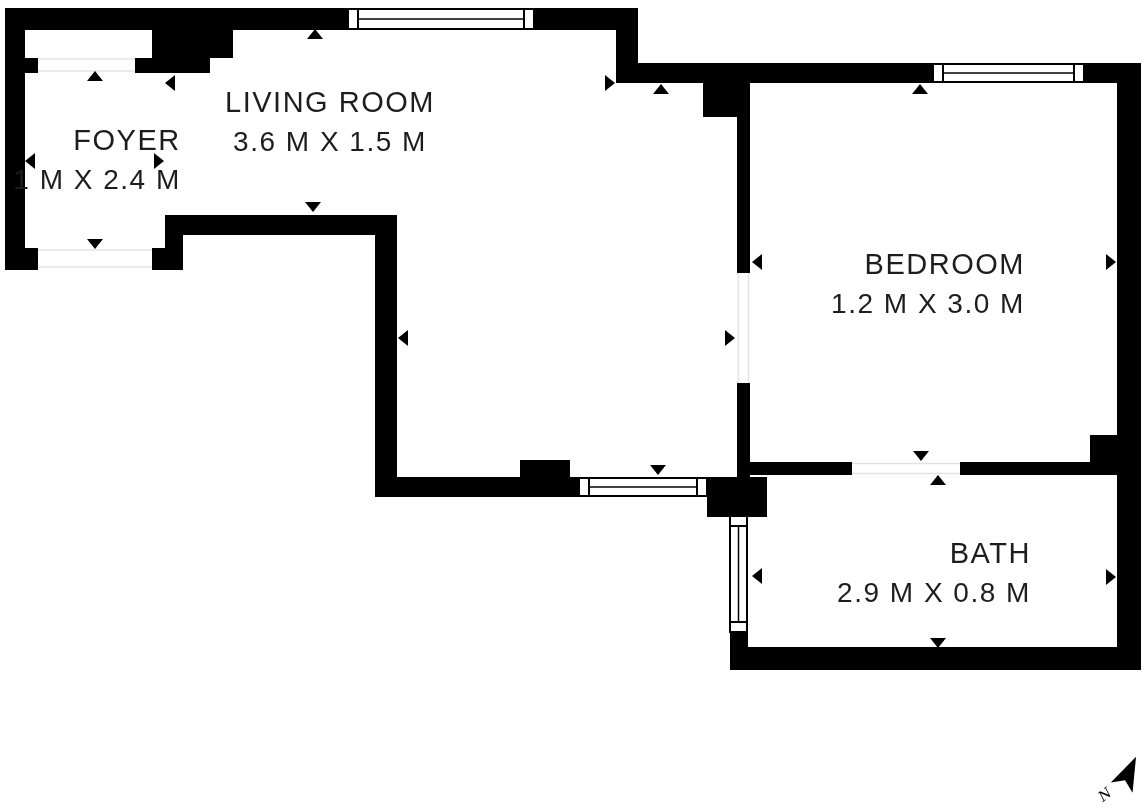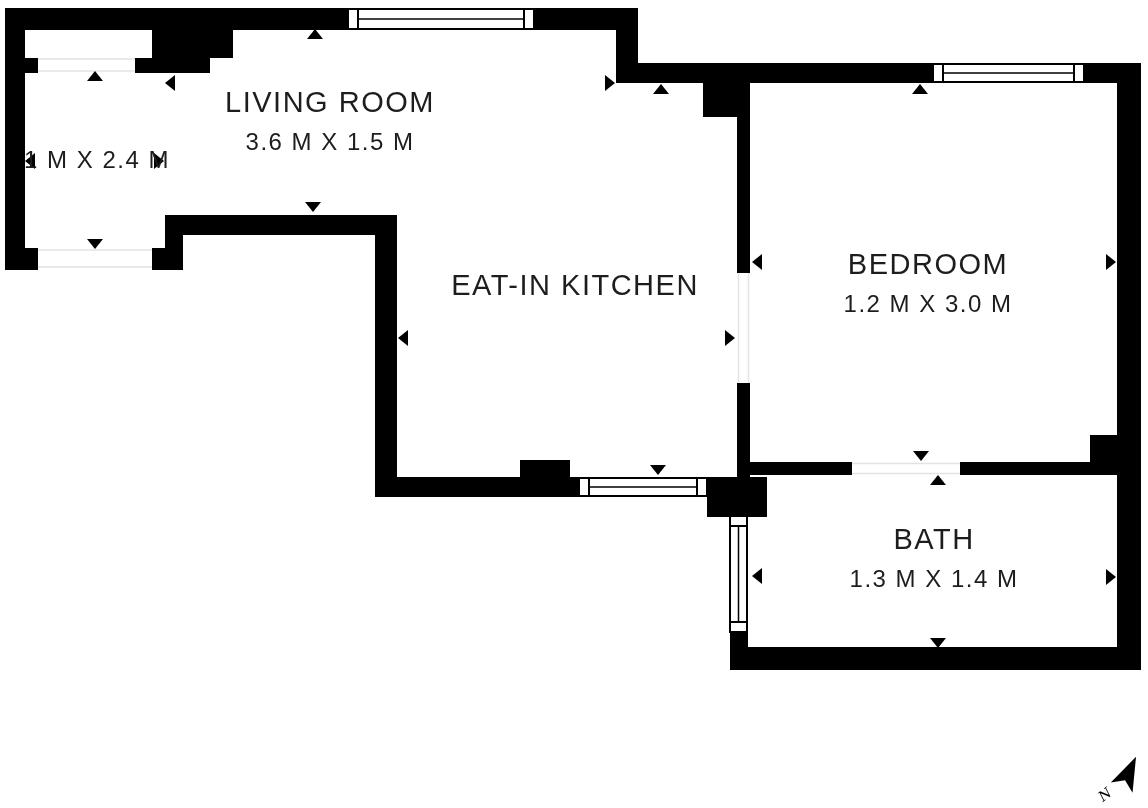--- a/index.html
+++ b/index.html
@@ -3,22 +3,22 @@
 <meta charset="utf-8">
 <style>
   html,body{margin:0;padding:0;background:#ffffff;}
   body{width:1148px;height:808px;overflow:hidden;font-family:"Liberation Sans",sans-serif;}
   .plan{position:relative;width:1148px;height:808px;background:#ffffff;}
   .plan svg{position:absolute;left:0;top:0;}
   .room-label{
     position:absolute;transform:translate(-50%,-50%);
     text-align:center;color:#1d1d1d;white-space:nowrap;letter-spacing:1.5px;
   }
-  .room-name{font-size:29px;line-height:39px;font-weight:500;}
-  .room-dims{font-size:24px;line-height:40px;font-weight:500;}
+  .room-name{font-size:29px;line-height:39px;font-weight:500;text-align:right;}
+  .room-dims{font-size:28px;line-height:40px;font-weight:500;}
   .disclaimer{
     position:absolute;left:0;right:0;top:789px;text-align:center;
     font-size:11px;letter-spacing:0.6px;color:#3d3d3d;
   }
 </style>
 </head>
 <body>
 
 <div class="plan">
 
@@ -122,36 +122,36 @@
       <polygon points="1106,569 1106,585 1116,577"></polygon>
     </g>
 
     <g>
       <path d="M 0,-19 L 12,15 L 0,7 L -12,15 Z" fill="#000000" transform="translate(1128,774) rotate(25)"></path>
       <text x="0" y="0" transform="translate(1103,802) rotate(-38)" font-family="DejaVu Serif, serif" font-style="italic" font-size="14" fill="#000000">N</text>
     </g>
   </svg>
 
   <div class="room-label" style="left:97px;top:160px;">
+    <div class="room-name">FOYER</div>
     <div class="room-dims">1 M X 2.4 M</div>
   </div>
 
   <div class="room-label" style="left:330px;top:122px;">
     <div class="room-name">LIVING ROOM</div>
     <div class="room-dims">3.6 M X 1.5 M</div>
   </div>
 
   <div class="room-label" style="left:575px;top:285px;">
-    <div class="room-name">EAT-IN KITCHEN</div>
   </div>
 
   <div class="room-label" style="left:928px;top:284px;">
     <div class="room-name">BEDROOM</div>
     <div class="room-dims">1.2 M X 3.0 M</div>
   </div>
 
-  <div class="room-label" style="left:934px;top:559px;">
+  <div class="room-label" style="left:934px;top:573px;">
     <div class="room-name">BATH</div>
-    <div class="room-dims">1.3 M X 1.4 M</div>
+    <div class="room-dims">2.9 M X 0.8 M</div>
   </div>
 
 
 </div>
 
 </body></html>

